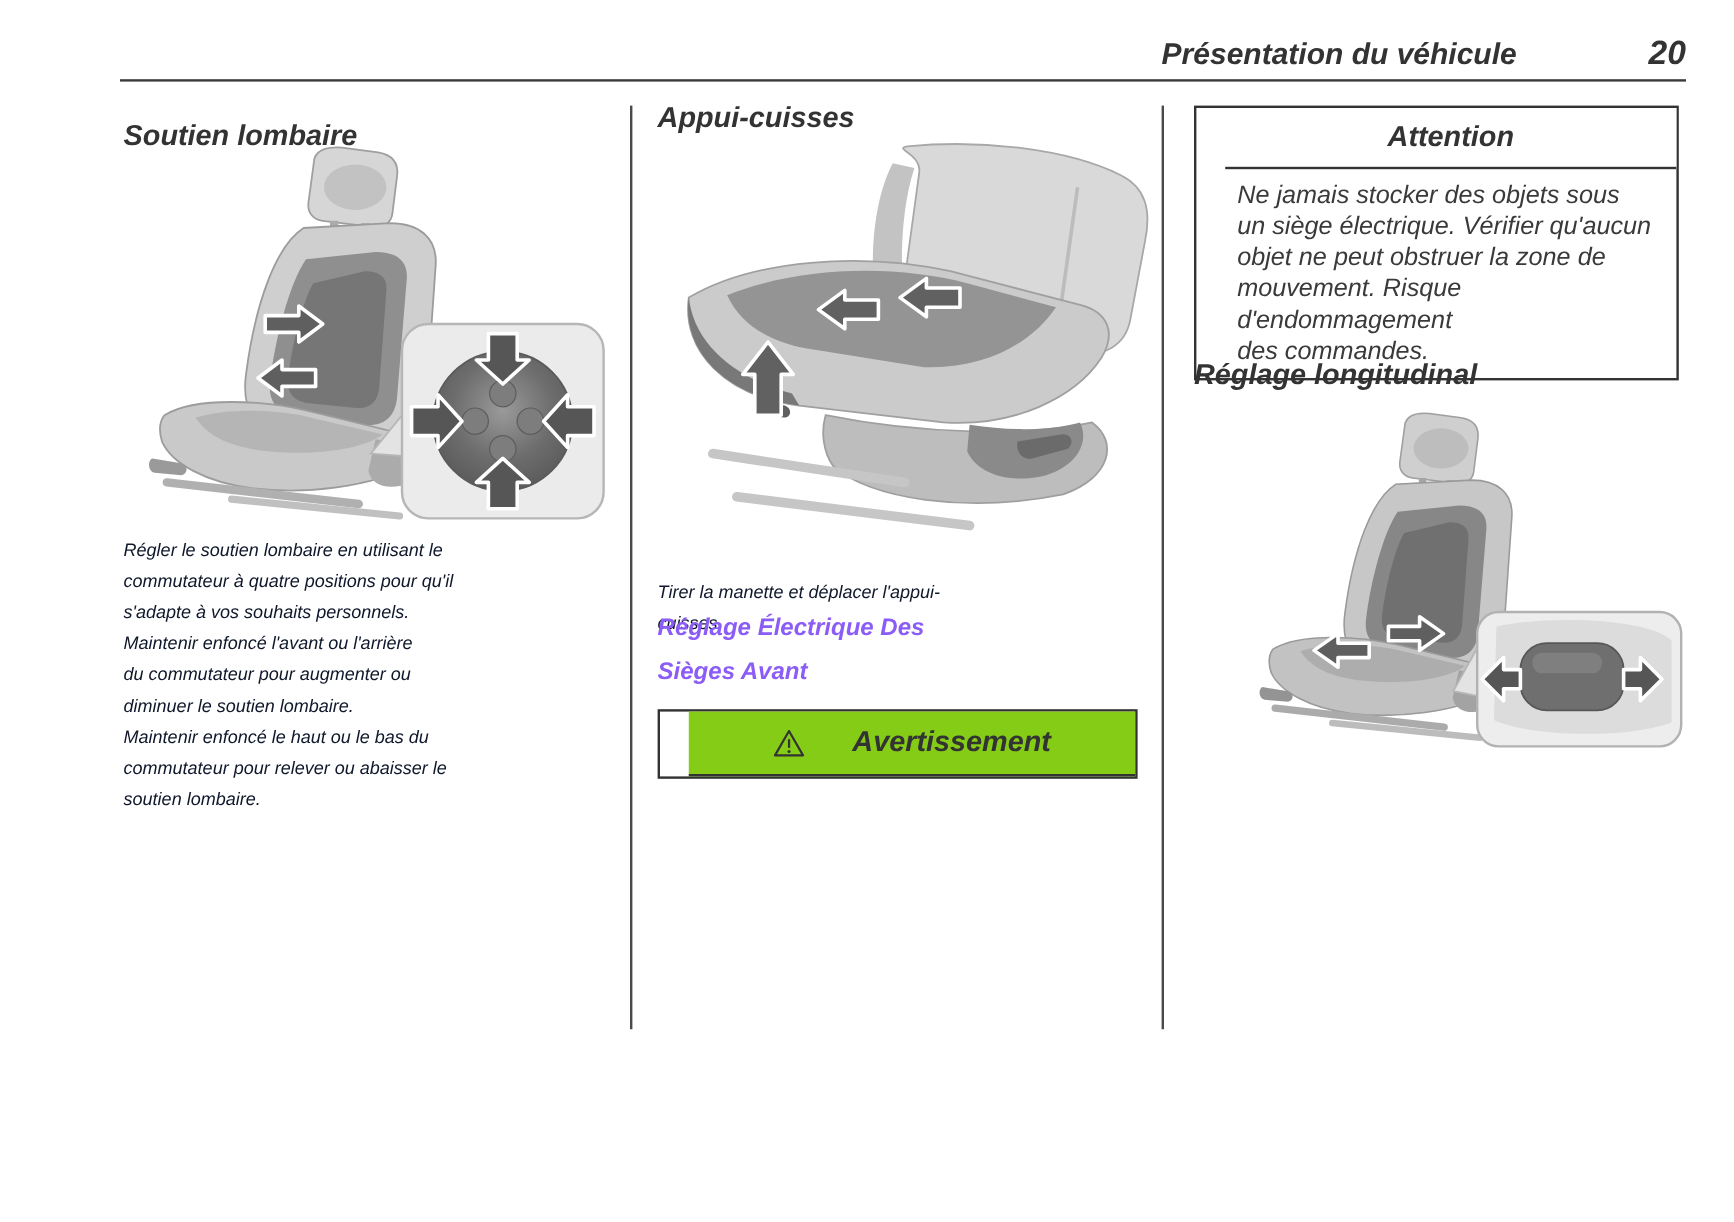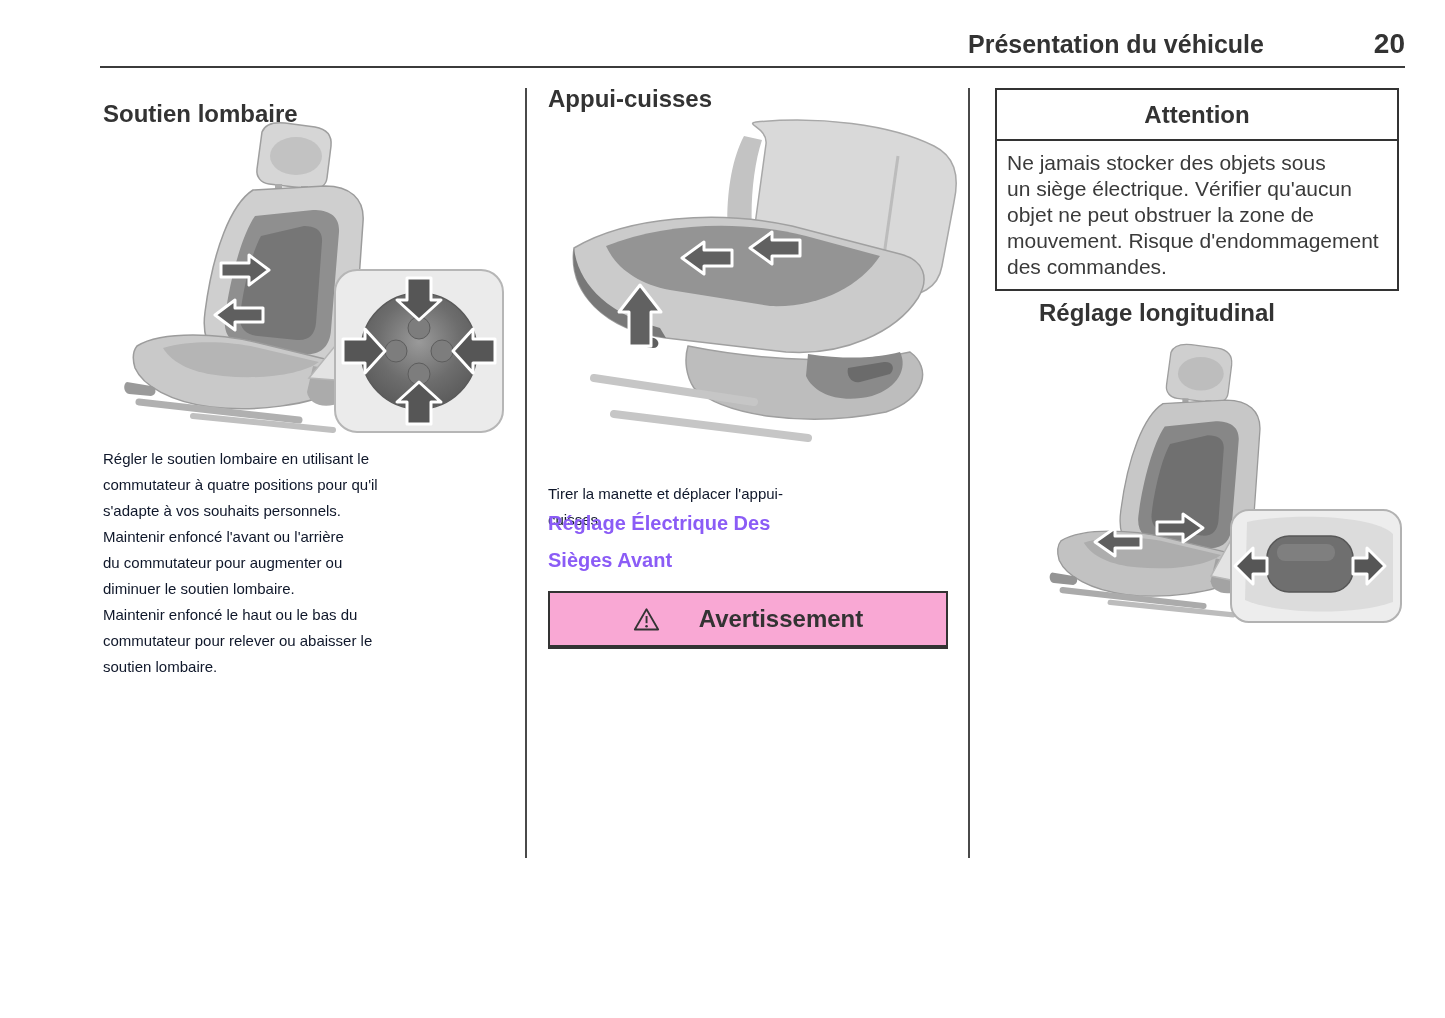--- a/index.html
+++ b/index.html
@@ -1,32 +1,32 @@
 <!DOCTYPE html>
 <html><head>
 <meta charset="utf-8">
 <style>
   html,body{margin:0;padding:0;background:#fff;}
   .page{position:relative;width:1445px;height:858px;background:#ffffff;
-        font-family:"Liberation Sans",sans-serif;color:#3a3a3a;overflow:hidden;}
+        font-family:"Liberation Sans",sans-serif;color:#3a3a3a;overflow:hidden;font-style:italic;}
   .hdr{position:absolute;left:968px;top:28px;width:437px;display:flex;
        justify-content:space-between;align-items:baseline;}
   .hdr-title{font-size:25px;font-weight:700;color:#333;}
   .hdr-page{font-size:28px;font-weight:700;color:#333;}
   .hdr-rule{position:absolute;left:100px;top:66px;width:1305px;height:2px;background:#3b3b3b;}
   .divider{position:absolute;top:88px;width:2px;height:882px;background:#4a4a4a;}
   .h2{position:absolute;margin:0;font-size:24px;font-weight:700;color:#333;line-height:28px;}
   .bigh{position:absolute;margin:0;font-size:20px;font-weight:700;color:#8b5cf6;
         line-height:37px;white-space:pre-line;}
   .body-text{position:absolute;font-size:15px;line-height:26px;color:#0f172a;white-space:pre-line;}
   .figure{position:absolute;}
-  .box{position:absolute;border:2px solid #333;background:#fff;box-sizing:border-box;}
+  .box{position:absolute;border:2px solid #333;background:#fff;box-sizing:border-box;padding-left:24px;}
   .box-head{display:flex;align-items:center;justify-content:center;gap:10px;
             font-size:24px;font-weight:700;color:#333;border-bottom:2px solid #333;}
-  .warn-head{height:52px;background:#f9a8d4;gap:39px;}
+  .warn-head{height:52px;background:#84cc16;gap:39px;}
   .caution-head{height:49px;background:#ffffff;}
   .box-body{padding:9px 10px;font-size:21px;line-height:26px;white-space:pre-line;color:#3a3a3a;}
 </style>
 </head>
 <body>
 
 <div class="page">
 
   <div class="hdr">
     <span class="hdr-title">Présentation du véhicule</span>
@@ -137,21 +137,21 @@
     <div class="box-head caution-head">
       <span>Attention</span>
     </div>
     <div class="box-body">Ne jamais stocker des objets sous
 un siège électrique. Vérifier qu'aucun
 objet ne peut obstruer la zone de
 mouvement. Risque d'endommagement
 des commandes.</div>
   </div>
 
-  <h2 class="h2" style="left:995px;top:299px;margin-left:44px;">Réglage longitudinal</h2>
+  <h2 class="h2" style="left:995px;top:299px;">Réglage longitudinal</h2>
 
   <svg class="figure" style="left:995px;top:340px;" width="412" height="288" viewBox="0 0 412 288">
     <g transform="translate(36,2) scale(0.88)">
       <path d="M159 12 C162 4 172 2 182 3 L212 7 C224 9 229 16 228 26 L224 58 C223 66 216 70 208 69 L166 64 C158 63 153 57 154 49 Z" fill="#cfcfcf" stroke="#9f9f9f" stroke-width="1.5"></path>
       <ellipse cx="193" cy="36" rx="26" ry="19" fill="#bdbdbd"></ellipse>
       <rect x="172" y="64" width="7" height="13" fill="#a5a5a5"></rect>
       <rect x="198" y="66" width="7" height="13" fill="#a5a5a5"></rect>
       <path d="M150 70 C128 84 110 130 102 192 C98 222 110 240 138 244 L208 252 C236 255 250 242 252 216 L260 102 C262 78 246 66 222 66 Z" fill="#c7c7c7" stroke="#9a9a9a" stroke-width="1.5"></path>
       <path d="M152 96 C138 116 126 164 122 198 C120 216 130 226 148 228 L200 234 C218 236 227 226 228 210 L236 112 C237 96 226 90 210 90 Z" fill="#878787"></path>
       <path d="M158 116 C148 134 140 170 137 196 C136 208 143 215 155 216 L194 220 C206 221 212 214 213 203 L219 122 C220 110 212 106 201 106 Z" fill="#707070"></path>

